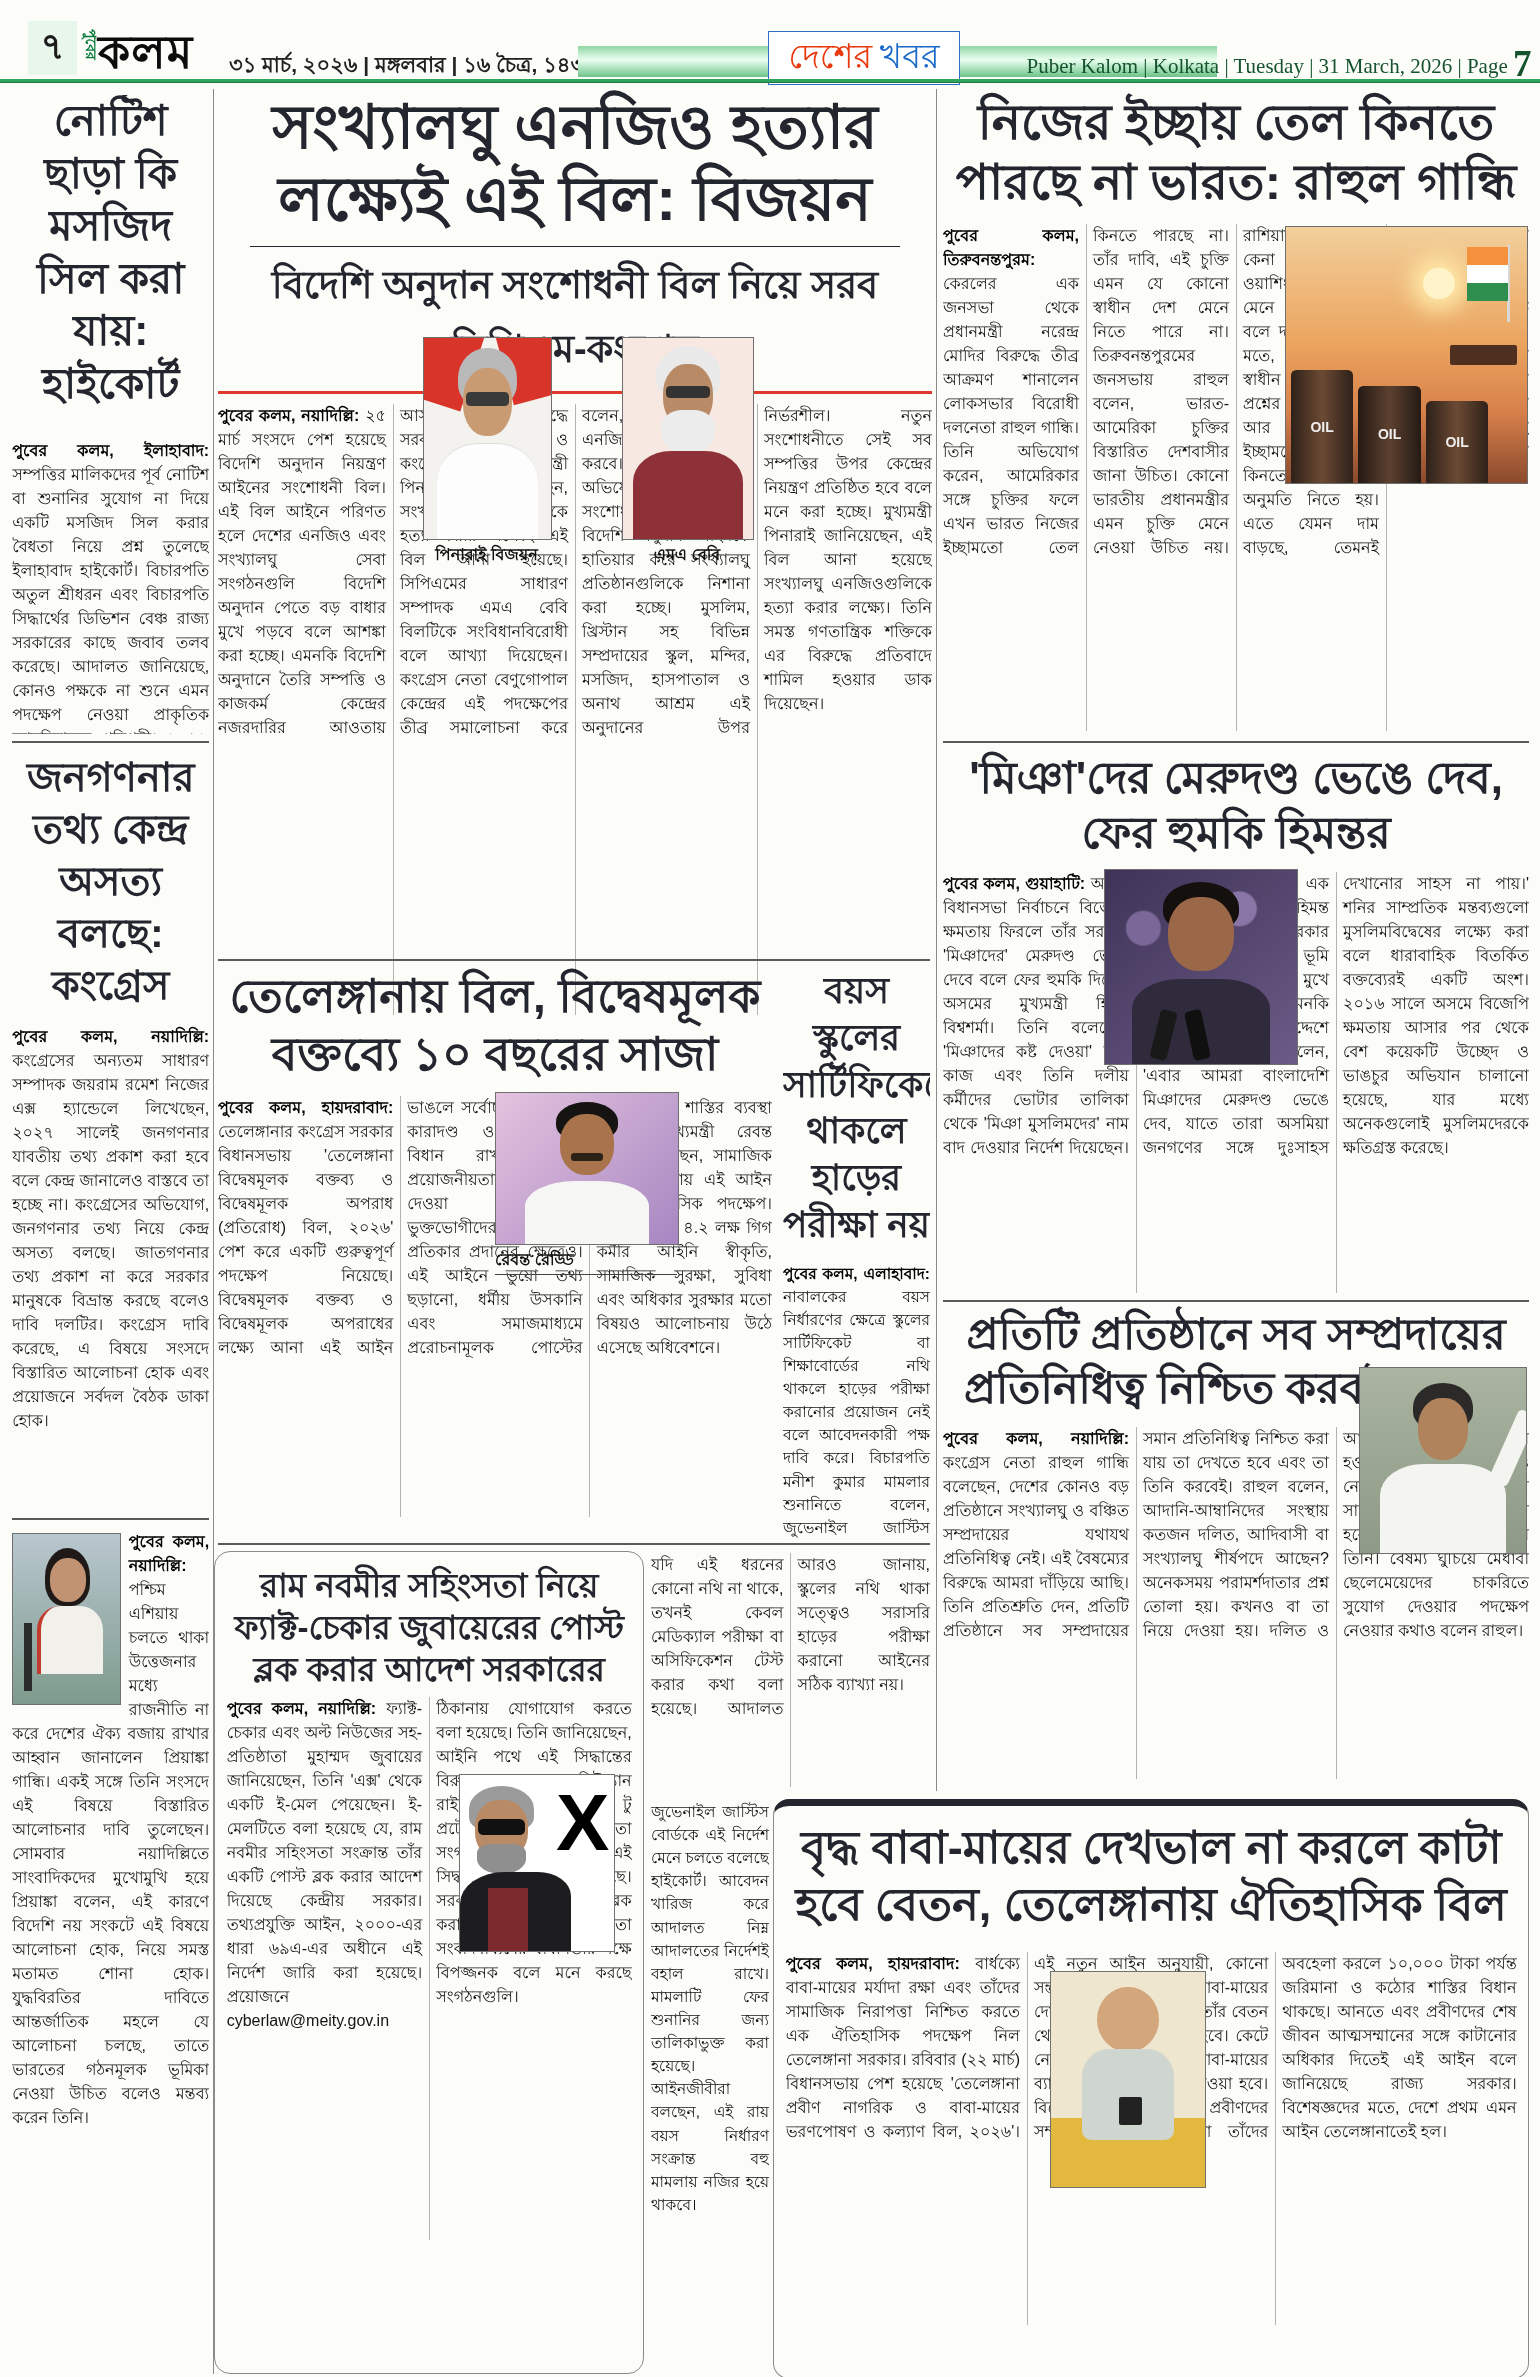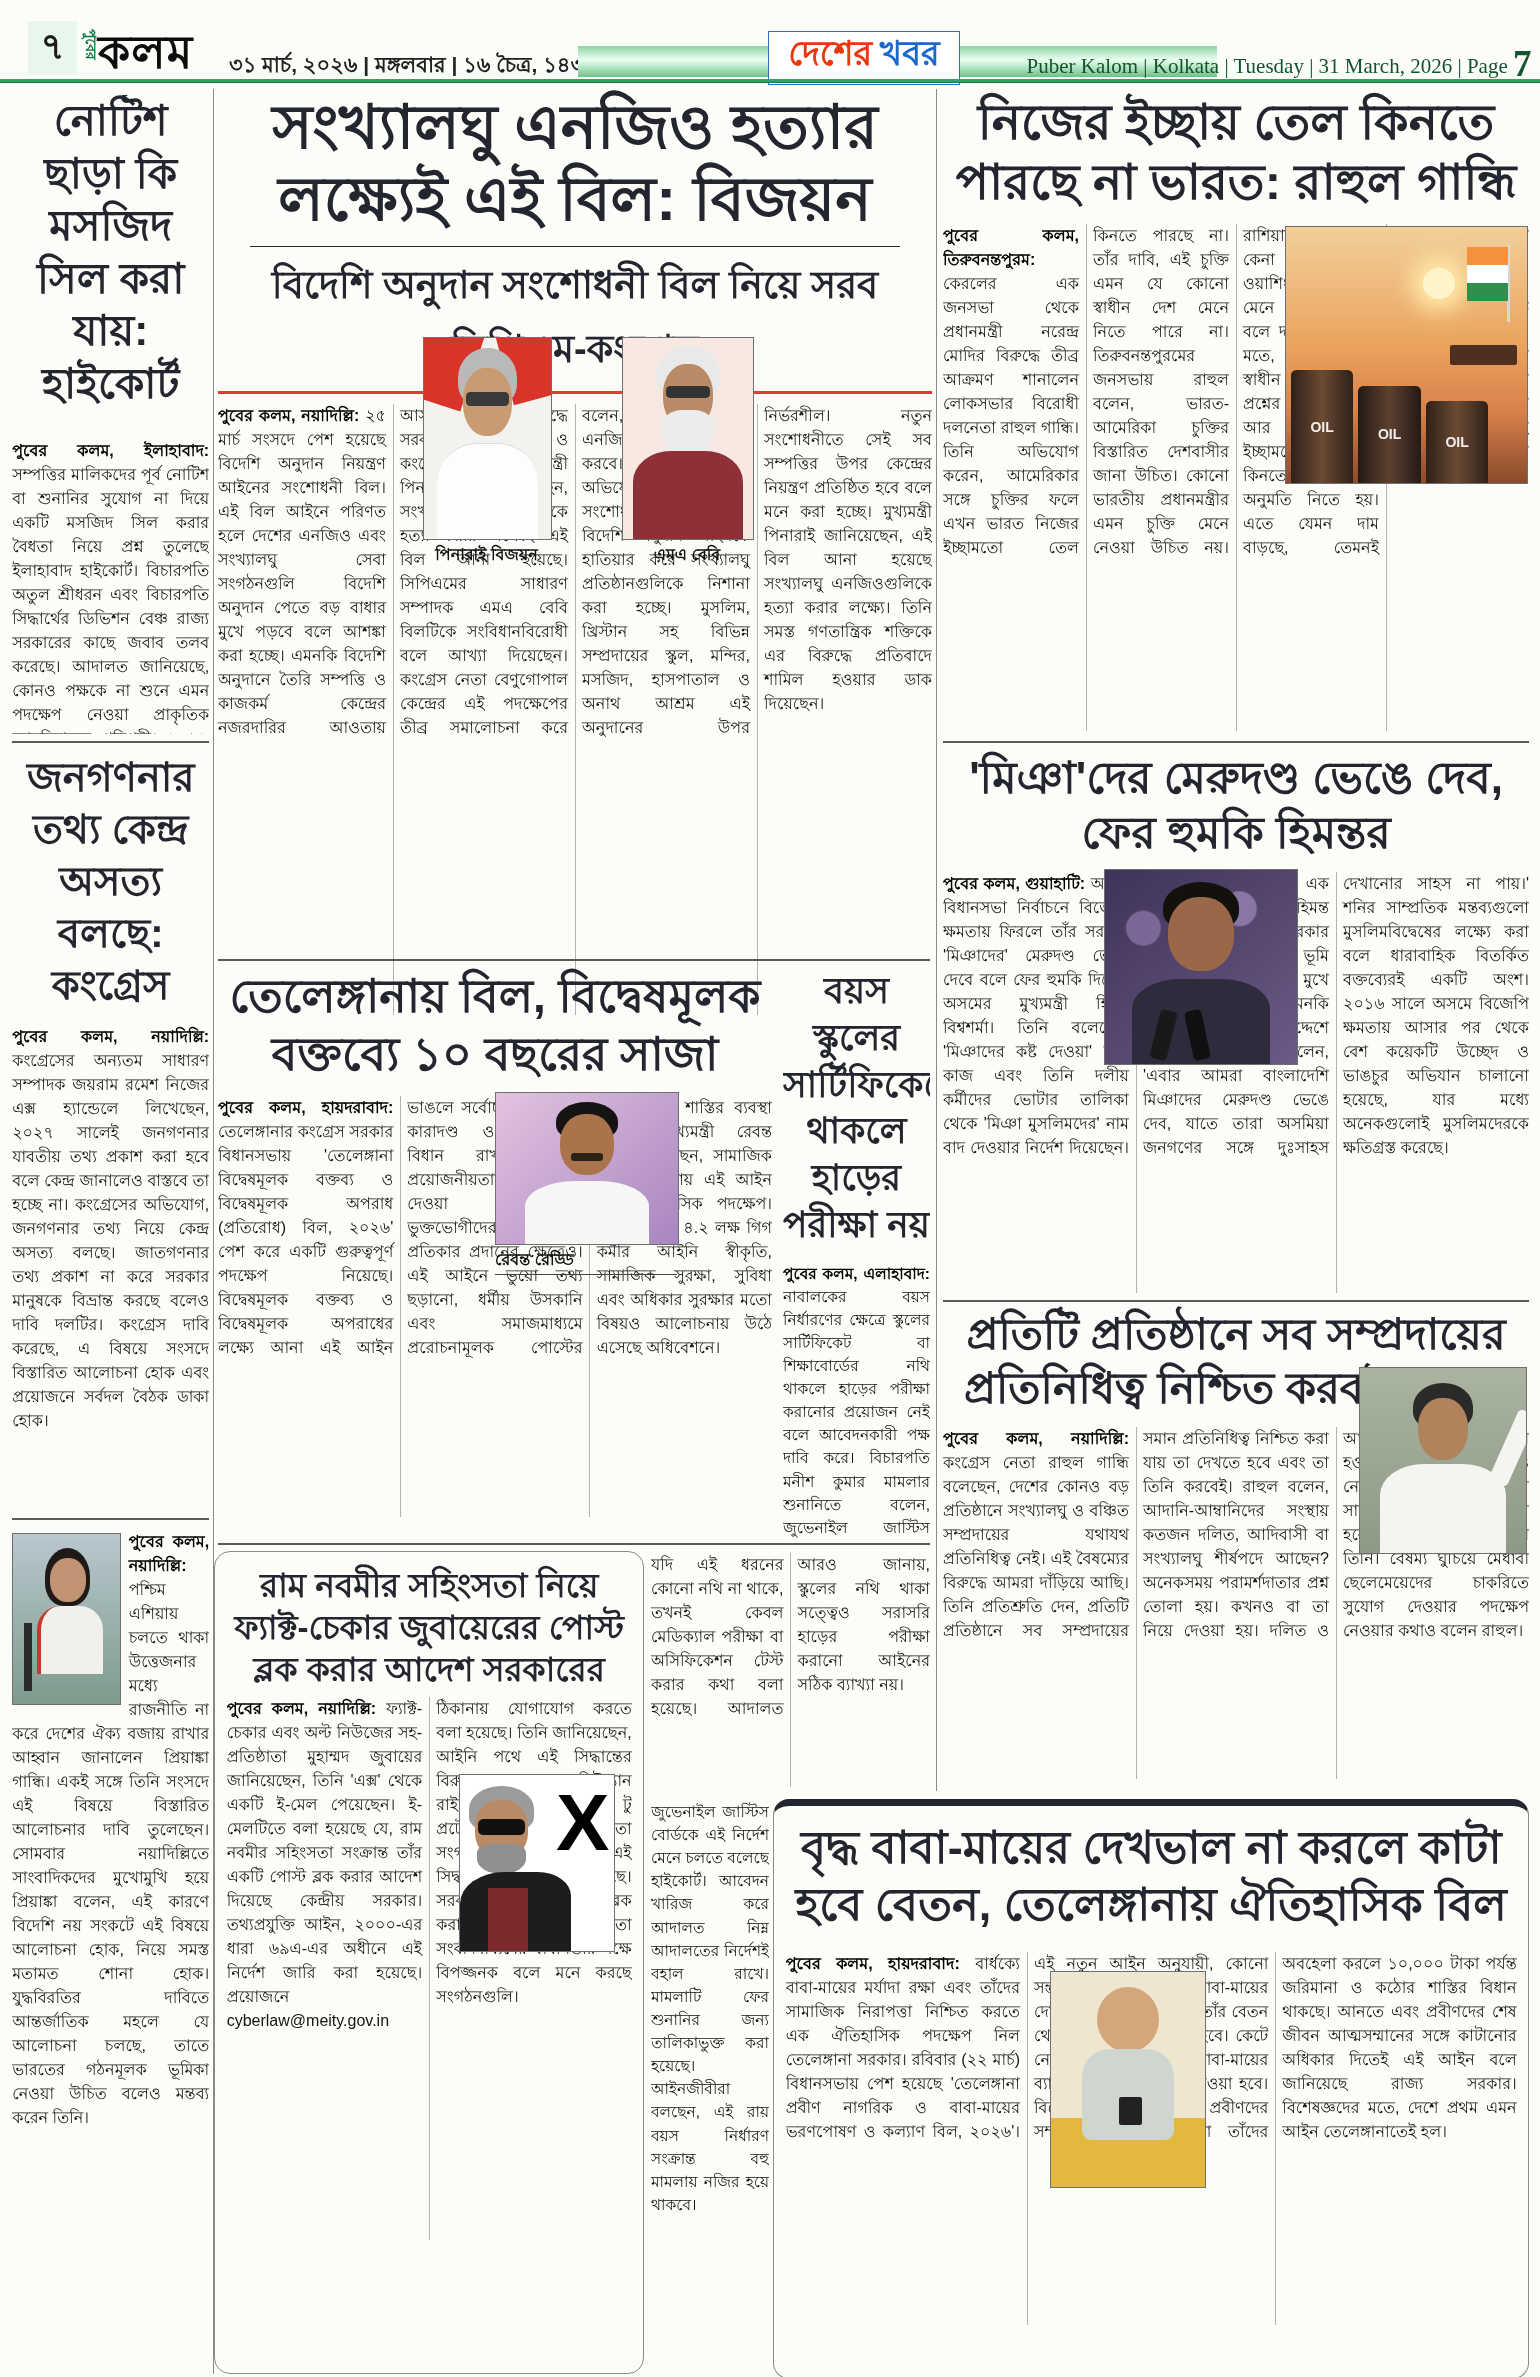--- a/index.html
+++ b/index.html
@@ -20,21 +20,21 @@
   
   .pgnum{left:28px;top:21px;width:49px;height:54px;background:#e9f6ec;
          font-size:37px;font-weight:bold;display:flex;align-items:center;justify-content:center}
   .logo{left:84px;top:29px;display:flex;align-items:flex-end}
   .logo .vert{writing-mode:vertical-rl;font-size:14px;font-weight:bold;color:#0a7a3c;height:46px;line-height:1}
   .logo .main{font-size:46px;font-weight:900;color:#0c0c0c;line-height:.95;letter-spacing:1.1px}
   .dateline{left:229px;top:49px;font-size:21px;font-weight:bold;color:#222}
   .greenbar{left:578px;top:46px;width:639px;height:31px;
             background:linear-gradient(#8fd6a4 0%,#eafff0 45%,#6cc389 100%)}
   .sectionbox{left:768px;top:31px;width:190px;height:52px;background:#fff;border:1.1px solid #2b6fc4;
-              display:flex;align-items:flex-end;justify-content:center;font-size:34px;font-weight:bold}
+              display:flex;align-items:center;justify-content:center;font-size:34px;font-weight:normal}
   .engline{right:8.5px;top:49px;font-family:"Liberation Serif",serif;font-size:21px;color:#14532d;
            display:flex;align-items:flex-end;gap:5.3px}
   .engline .big7{font-size:37px;font-weight:bold;line-height:.8}
   .toprule{left:0;top:79px;width:1540px;height:3.2px;background:#2ea55d;border-bottom:1.6px solid #1e7a42}
   
   .roundbox{position:absolute;border:1.6px solid #8a8a8a;border-radius:16px;padding:12.8px 11.7px;background:#fcfcf8}
   .roundbox.heavy{border-top:7.5px solid #23262e}
 </style>
 </head>
 <body>

